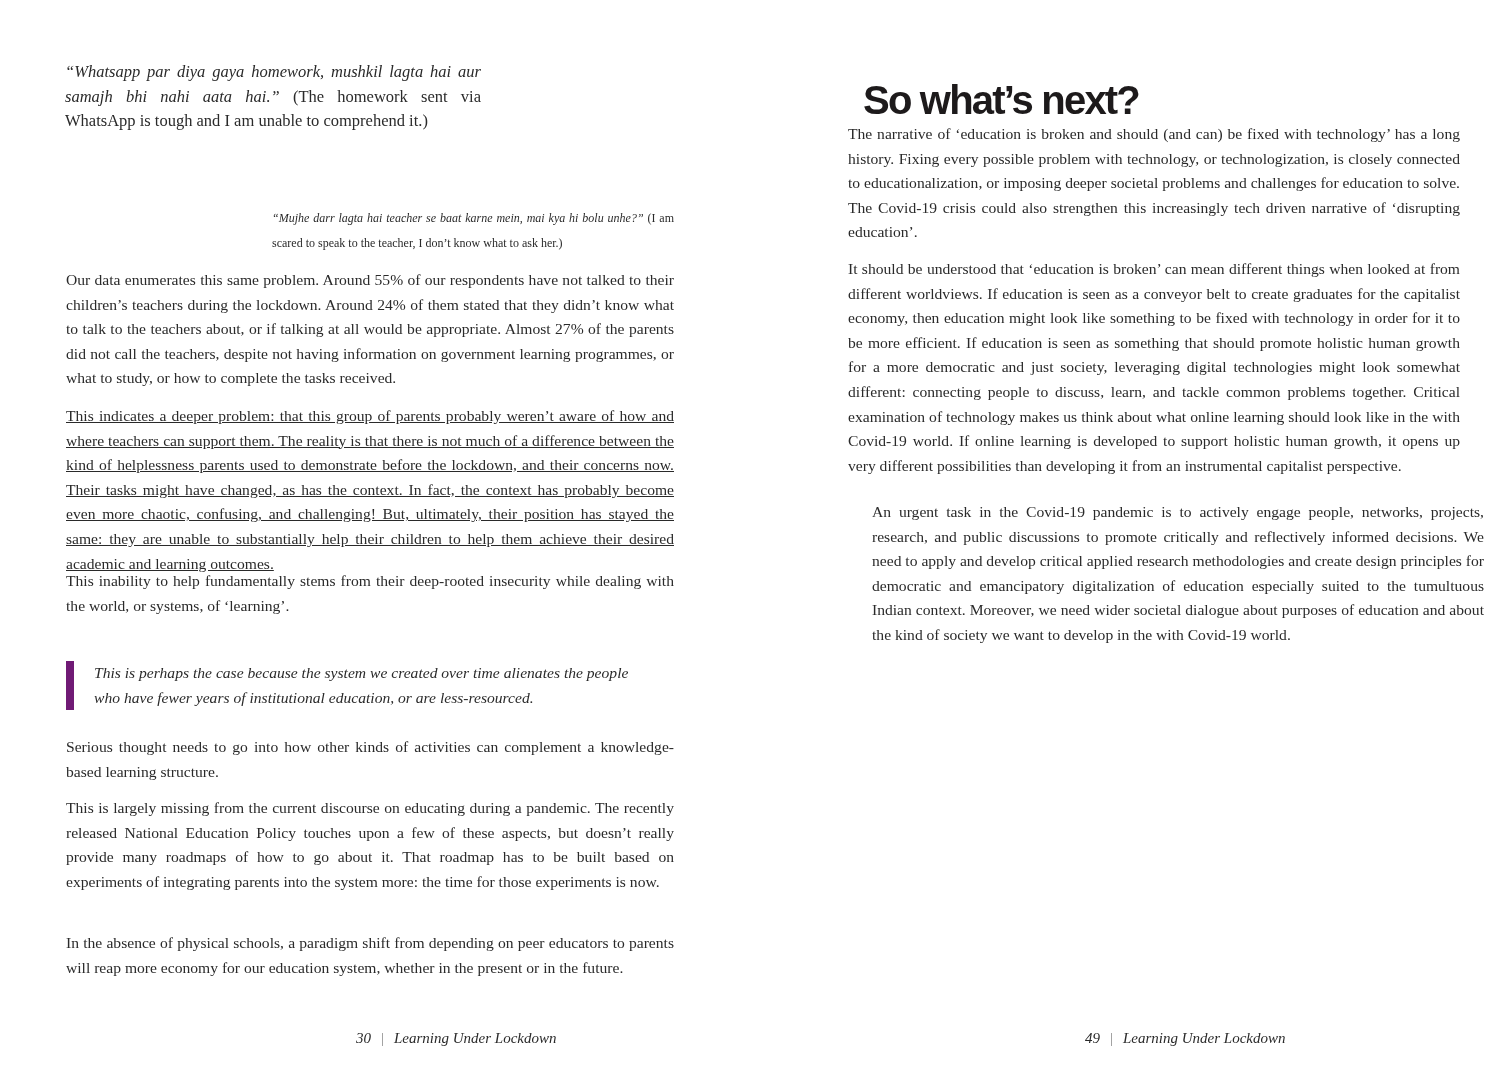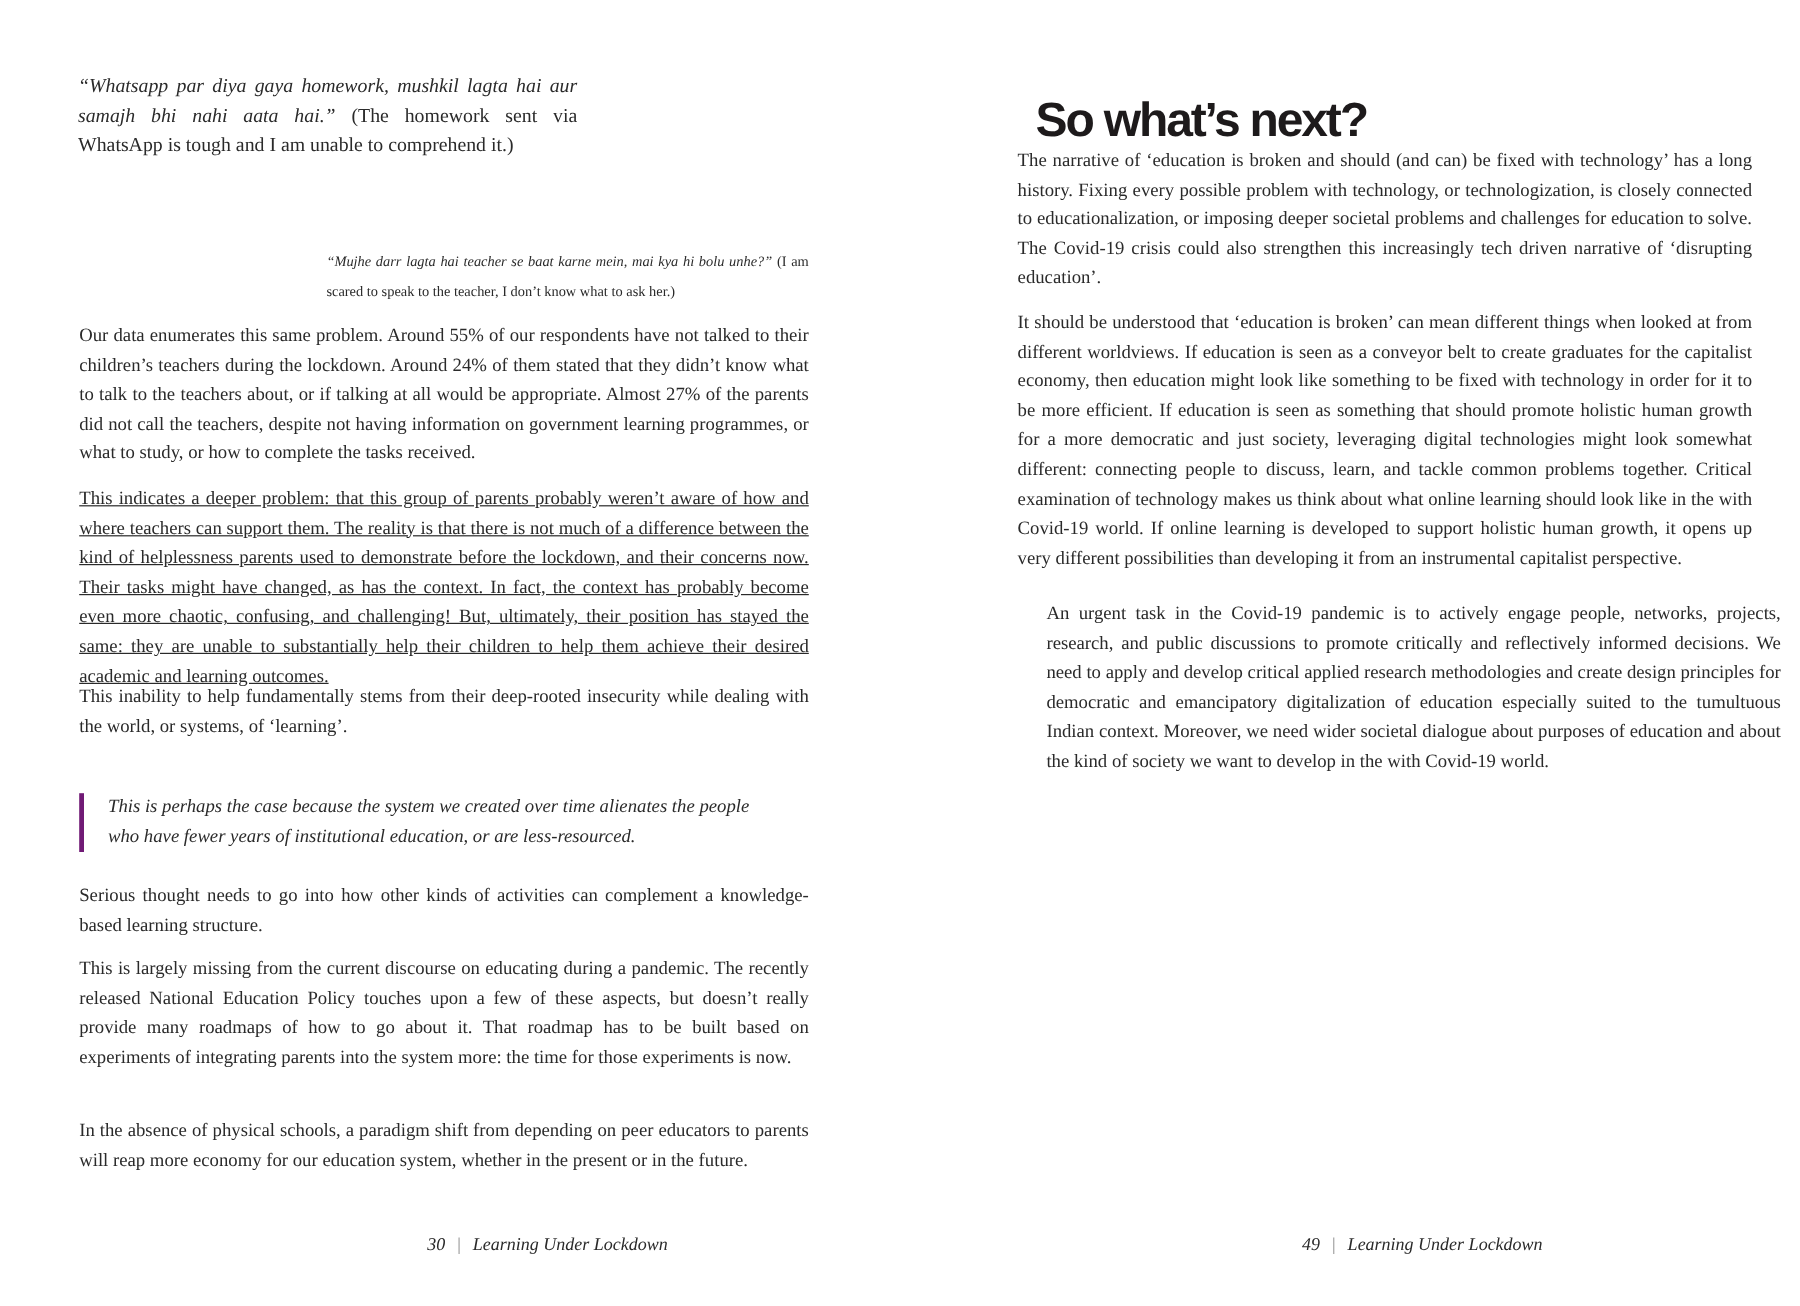--- a/index.html
+++ b/index.html
@@ -19,21 +19,21 @@
   }
   .quote1 { left: 65px; top: 60px; width: 416px; font-size: 16.5px; line-height: 24.5px; text-align: justify; }
   .quote2 { left: 272px; top: 170px; width: 402px; font-size: 12px; line-height: 24.5px; text-align: justify; margin-top: 36px; }
   .quote1 .it, .quote2 .it { font-style: italic; }
 
   .lp1 { left: 66px; top: 268px; width: 608px; }
   .lp2 { left: 66px; top: 404px; width: 608px; text-decoration: underline; }
   .lp3 { left: 66px; top: 569px; width: 608px; }
   .pull {
     position: absolute; left: 66px; top: 661px; width: 560px;
-    border-left: 4px solid #701a75; padding-left: 20px;
+    border-left: 8px solid #701a75; padding-left: 20px;
     font-style: italic; font-size: 15.6px; line-height: 24.6px; color: #2a2a2a;
   }
   .lp4 { left: 66px; top: 735px; width: 608px; }
   .lp5 { left: 66px; top: 796px; width: 608px; }
   .lp6 { left: 66px; top: 931px; width: 608px; }
 
   .footer {
     position: absolute; top: 1030px; font-style: italic; font-size: 15px; color: #2a2a2a;
     white-space: nowrap;
   }

